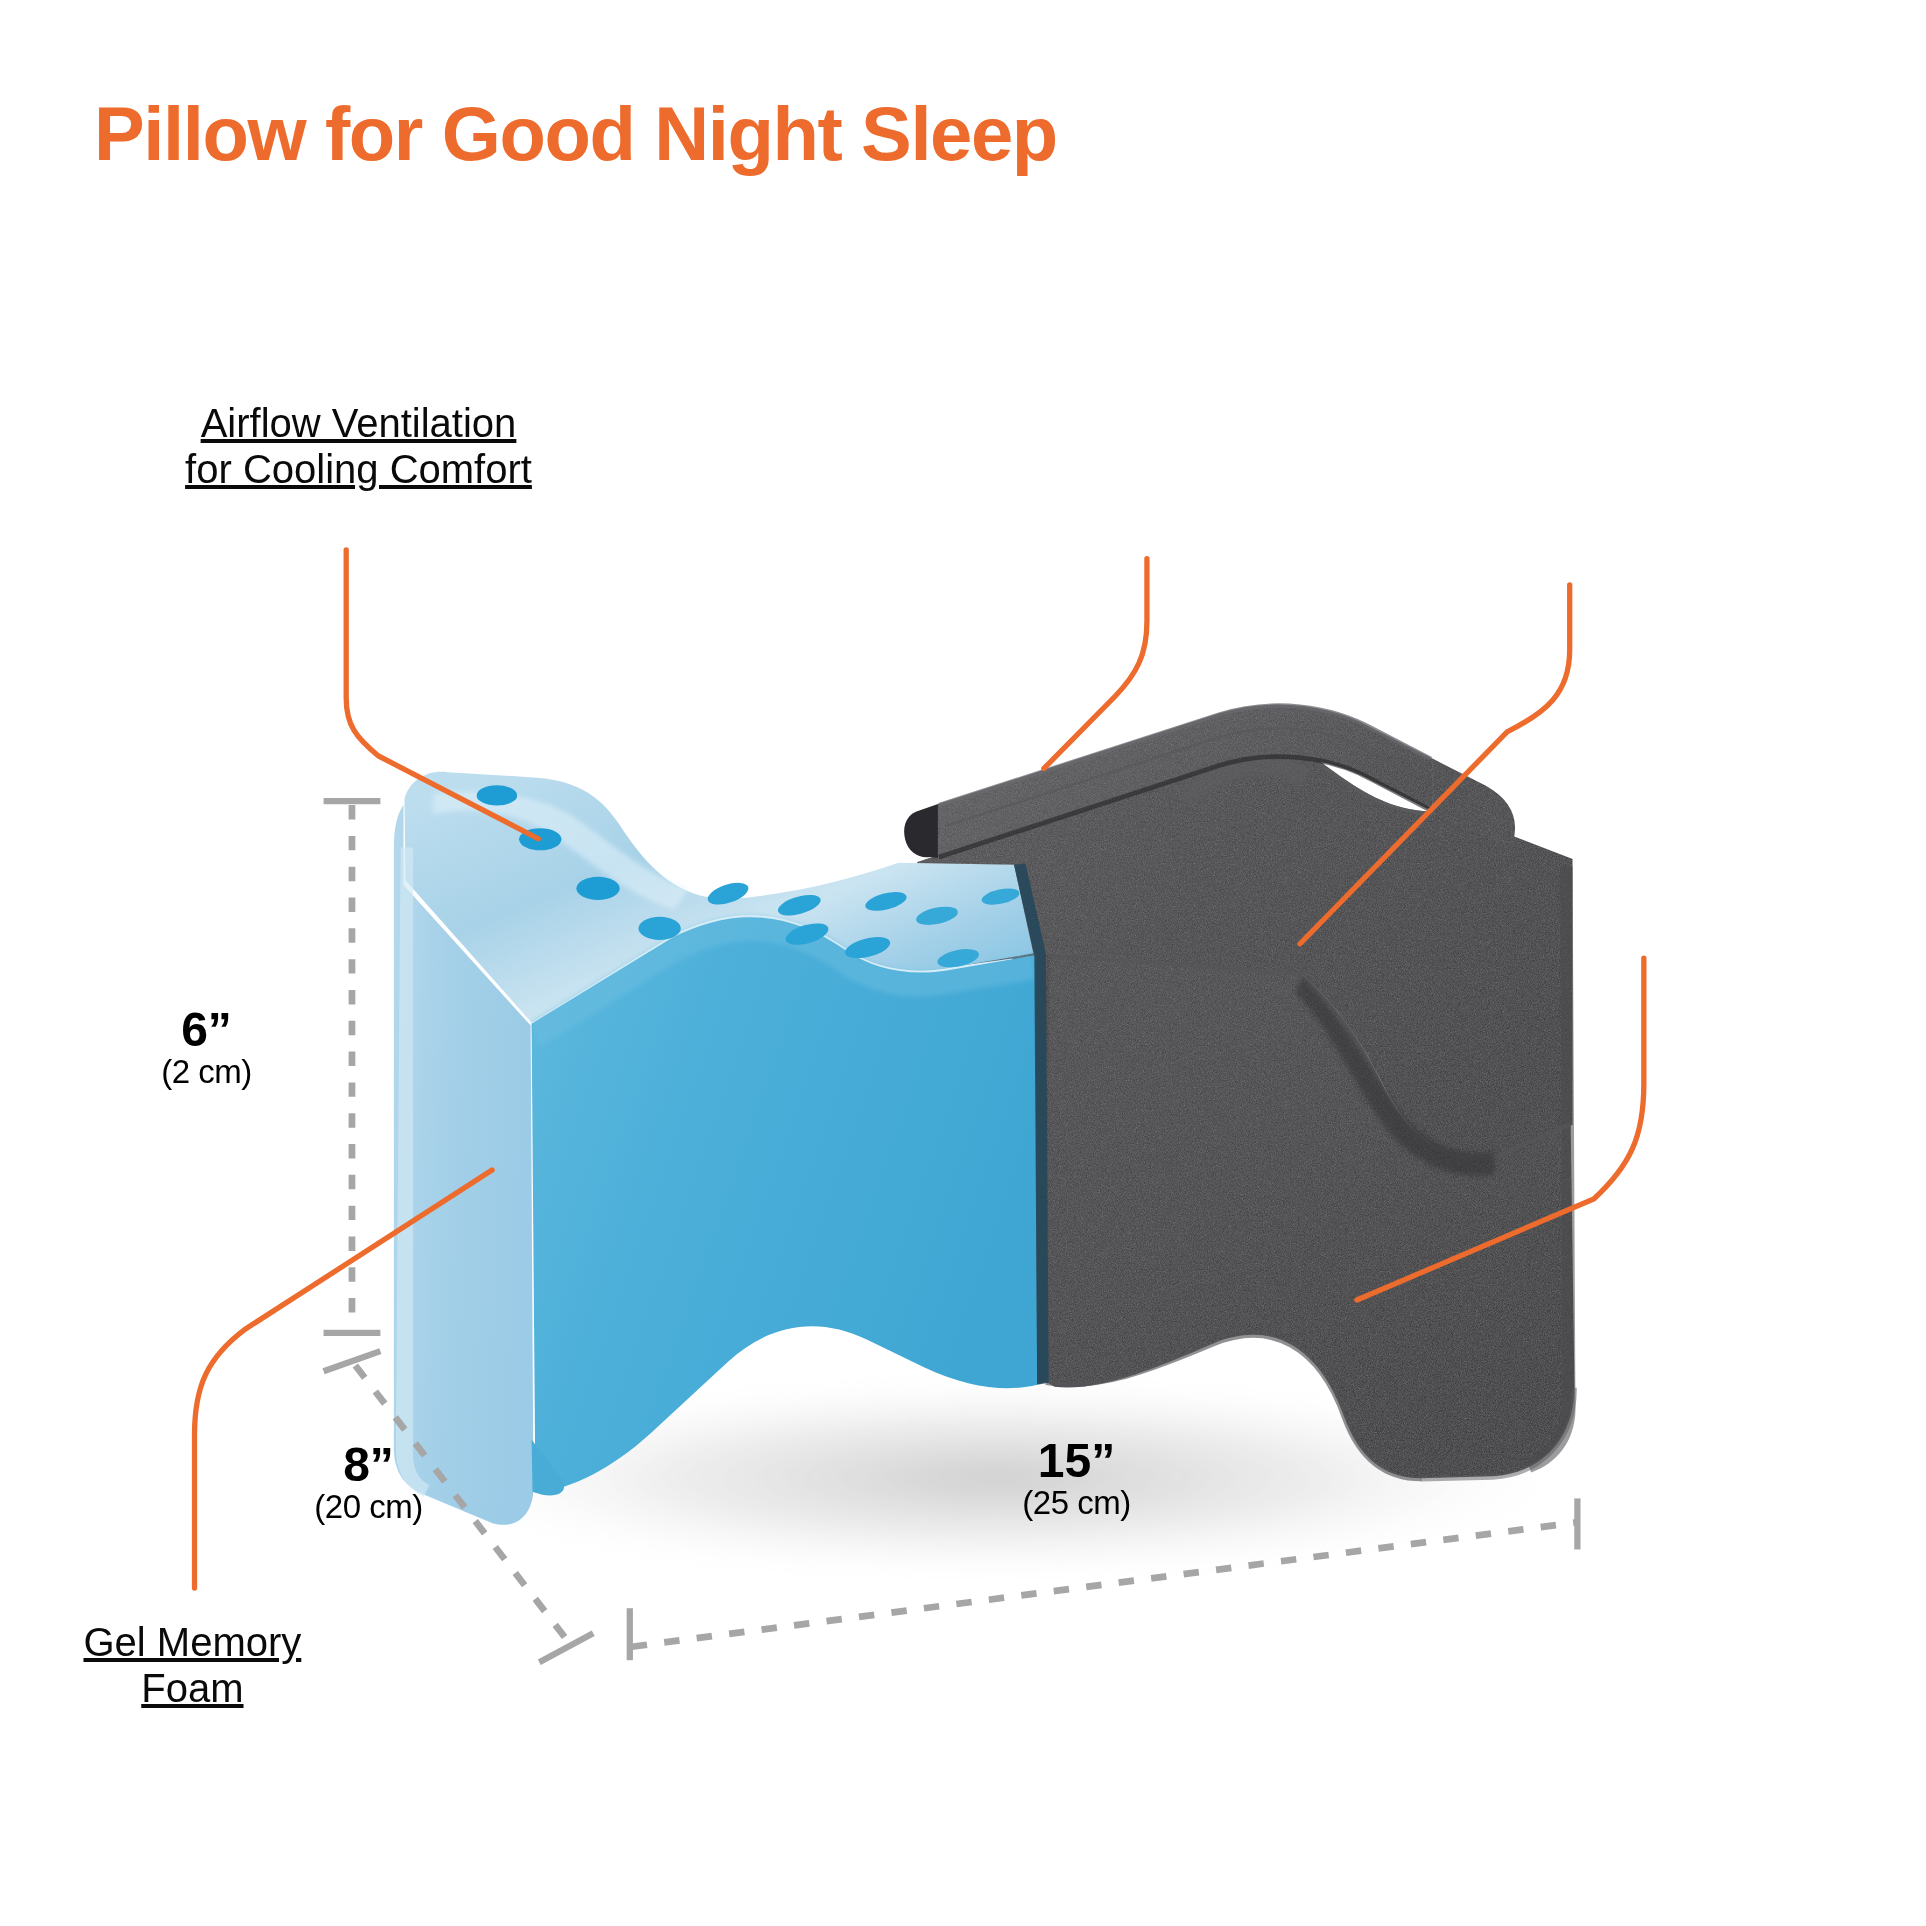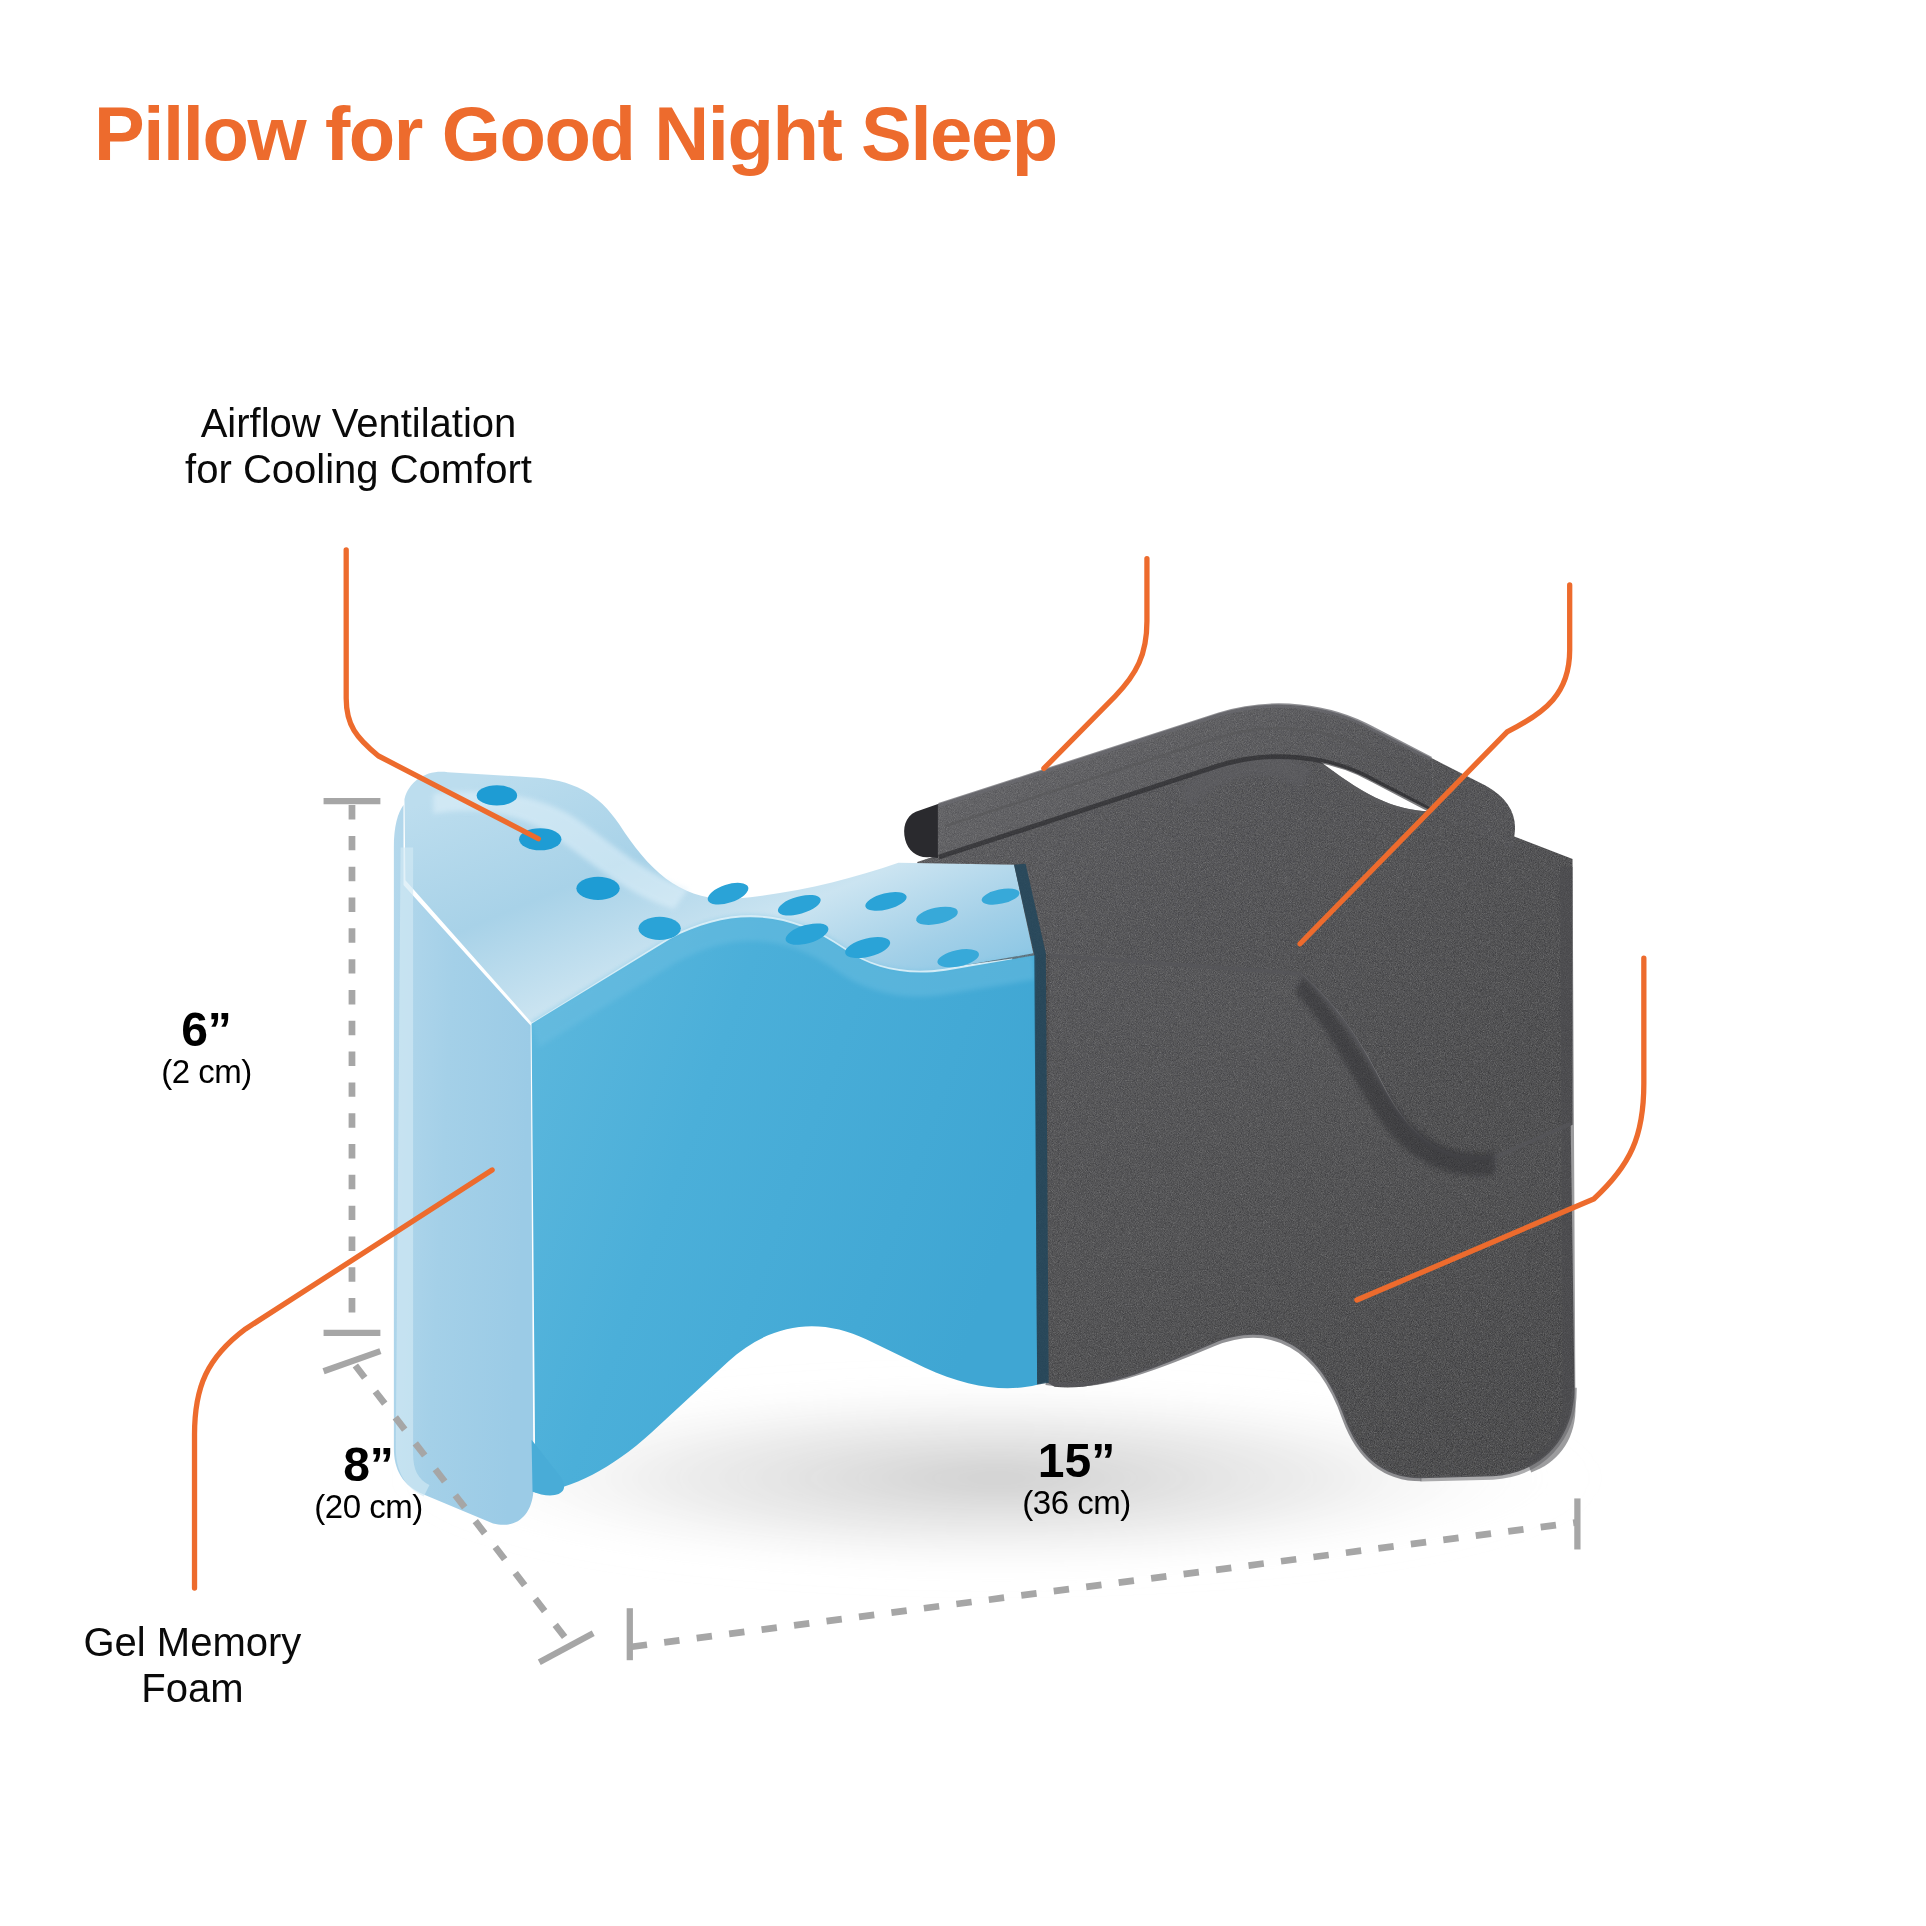--- a/index.html
+++ b/index.html
@@ -37,21 +37,21 @@
 
   
   .callout {
     position: absolute;
     font-size: 40px;
     font-weight: 500;
     color: #0a0a0a;
     line-height: 1.16;
     white-space: pre-line;
   }
-  .callout.center { text-align: center; }
+  .callout.center { text-align: center; text-decoration: underline; }
 
   
   .dim {
     position: absolute;
     color: #000000;
     text-align: center;
     line-height: 1.02;
   }
   .dim .big {
     display: block;
@@ -353,17 +353,17 @@
     <span class="small">(2 cm)</span>
   </div>
 
   <div class="dim" style="left:272px; top:1441px; width:193px;">
     <span class="big">8”</span>
     <span class="small">(20 cm)</span>
   </div>
 
   <div class="dim" style="left:980px; top:1437px; width:193px;">
     <span class="big">15”</span>
-    <span class="small">(36 cm)</span>
+    <span class="small">(25 cm)</span>
   </div>
 
 </div>
 
 
 </body></html>

